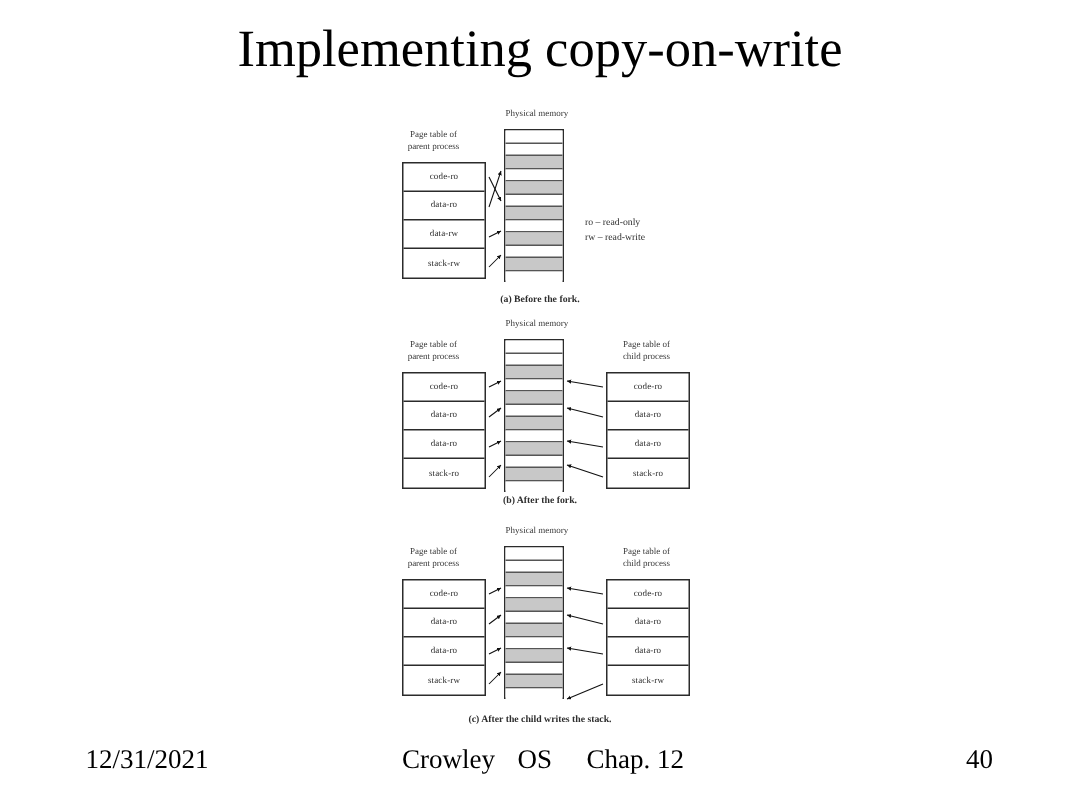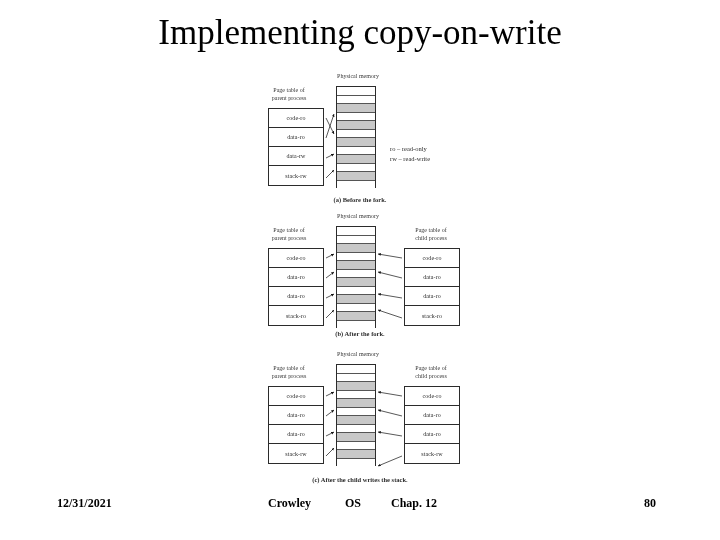--- a/index.html
+++ b/index.html
@@ -137,23 +137,22 @@
   }
 
   
   #footer {
     position: absolute;
     left: 0;
     top: 496px;
     width: 720px;
     height: 20px;
     font-family: "Liberation Serif", serif;
-    font-size: 12px;
+    font-size: 18px;
     color: #000000;
-    font-weight: bold;
   }
   #footer .f-date   { position: absolute; left: 57px;  top: 0; }
   #footer .f-author { position: absolute; left: 268px; top: 0; }
   #footer .f-course { position: absolute; left: 345px; top: 0; }
   #footer .f-chap   { position: absolute; left: 391px; top: 0; text-align: center; }
   #footer .f-page   { position: absolute; left: 644px; top: 0; }
 </style>
 </head>
 <body>
 
@@ -316,14 +315,14 @@
     <div class="caption" style="top:136px;">(c) After the child writes the stack.</div>
   </div>
 
 </div>
 
 <div id="footer">
   <span class="f-date">12/31/2021</span>
   <span class="f-author">Crowley</span>
   <span class="f-course">OS</span>
   <span class="f-chap">Chap. 12</span>
-  <span class="f-page">80</span>
+  <span class="f-page">40</span>
 </div>
 
 </body></html>

